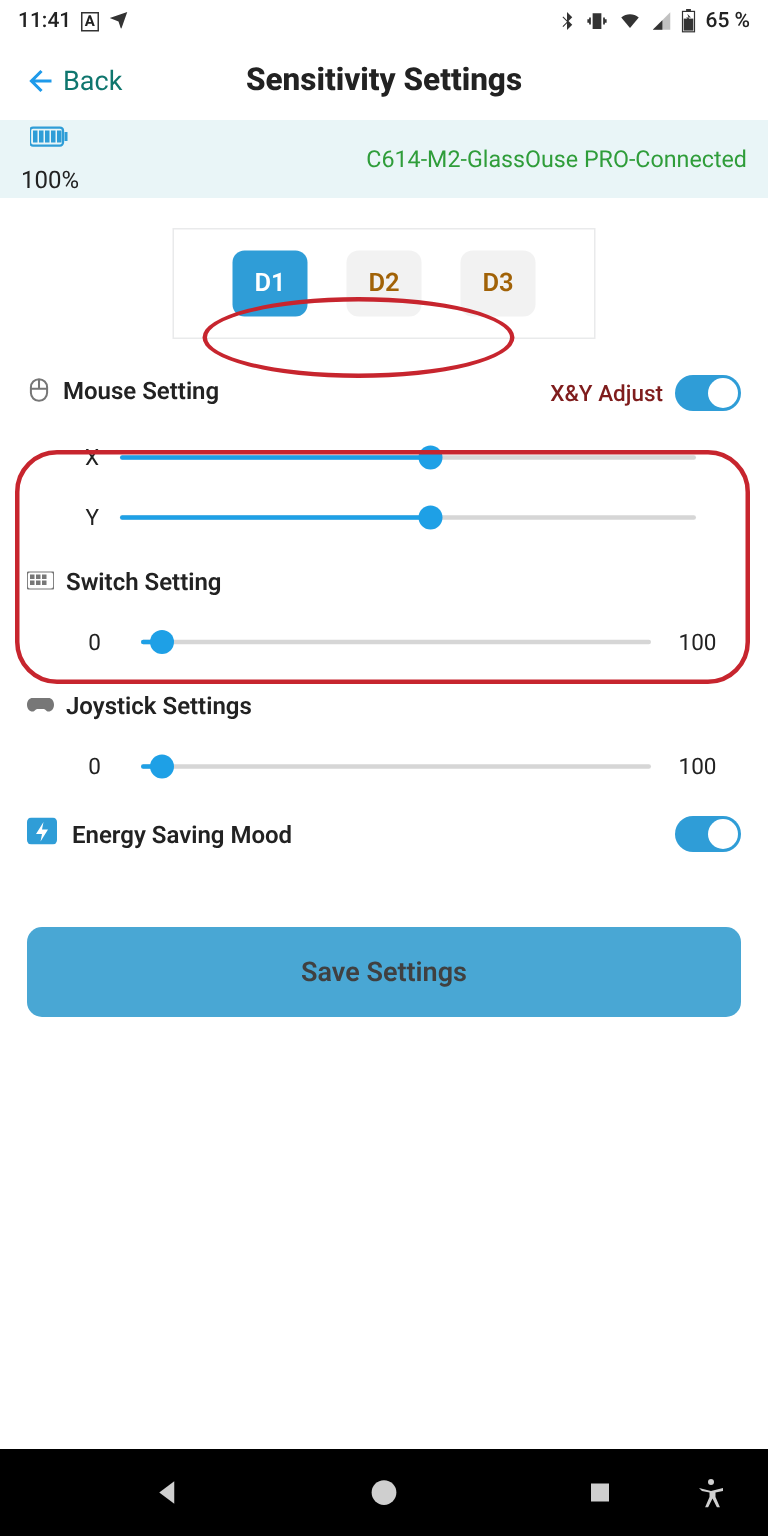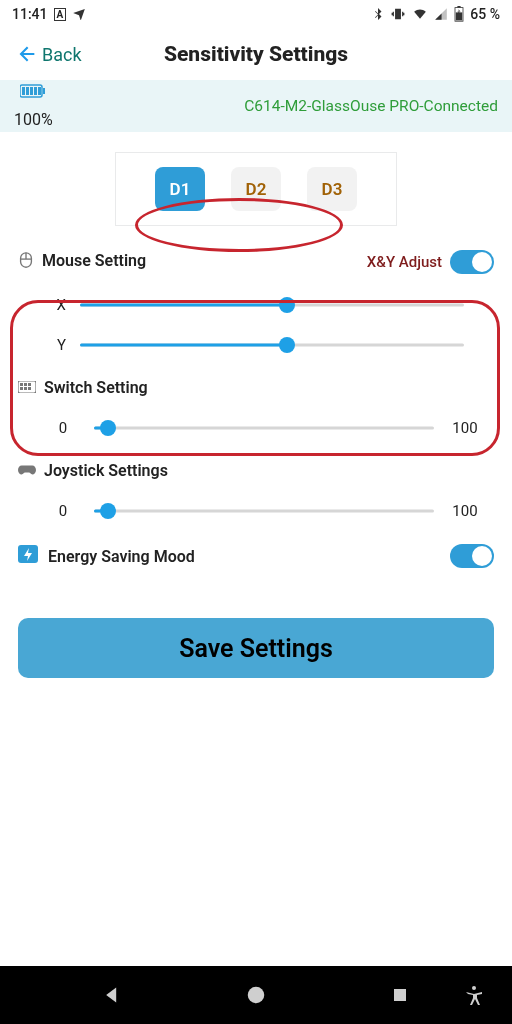--- a/index.html
+++ b/index.html
@@ -27,21 +27,21 @@
   .annot-box { position:absolute; border:3px solid #c7252e; border-radius:28px; pointer-events:none; }
   .annot-mouse { left:10px; top:300px; width:490px; height:156px; }
   .slider-row { display:flex; align-items:center; gap:14px; padding: 0 30px; margin-top:22px; }
   .slider-label { width:18px; text-align:right; font-size:15px; }
   .slider { flex:1; position:relative; height:16px; }
   .track { position:absolute; top:50%; left:0; right:0; height:3px; background:#d6d6d6; transform:translateY(-50%); border-radius:2px; }
   .track-fill { position:absolute; top:50%; left:0; height:3px; background:#1ea0e6; transform:translateY(-50%); border-radius:2px; }
   .thumb { position:absolute; top:50%; width:16px; height:16px; background:#1ea0e6; border-radius:50%; transform:translate(-50%,-50%); }
   .slider-row-ranged { display:flex; align-items:center; gap:16px; padding:0 14px 0 30px; margin-top:22px; }
   .range-min, .range-max { font-size:15px; width:30px; text-align:center; }
-  .save-btn { margin: 50px 18px 0 18px; background:#49a7d4; color:#000000; font-size:25px; font-weight:600; height:60px; border-radius:10px; display:flex; align-items:center; justify-content:center; }
+  .save-btn { margin: 50px 18px 0 18px; background:#49a7d4; color:#404040; font-size:18px; font-weight:600; height:60px; border-radius:10px; display:flex; align-items:center; justify-content:center; }
   .navbar { position:absolute; bottom:0; left:0; right:0; height:58px; background:#000; display:flex; align-items:center; justify-content:space-around; padding:0 40px; }
   .nav-btn { color:#cfcfcf; display:flex; align-items:center; justify-content:center; width:40px; height:40px; }
 </style>
 </head>
 <body>
 
 <div class="status-bar">
   <div class="status-left">
     <span>11:41</span>
     <span style="font-weight:700;border:1px solid #333;padding:0 2px;font-size:10px;">A</span>

